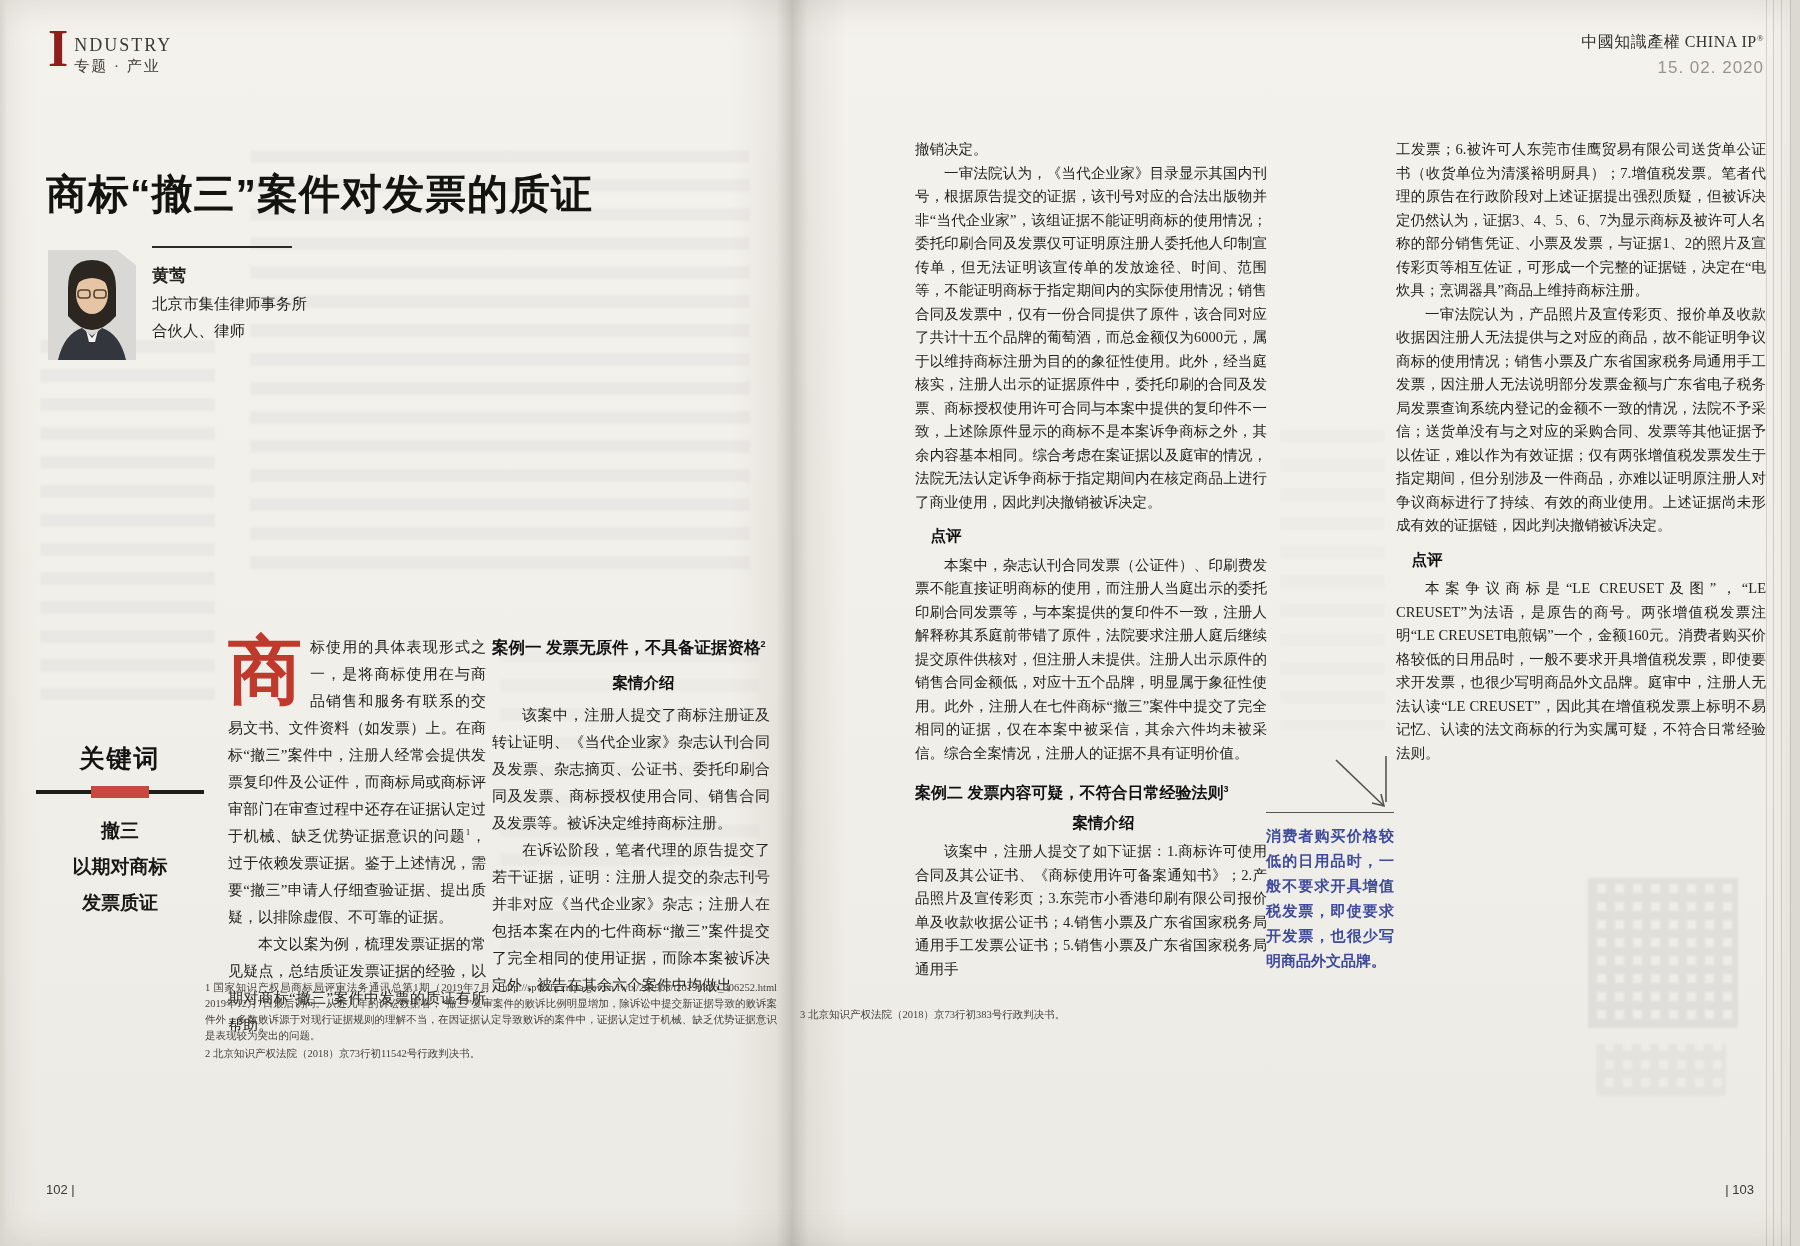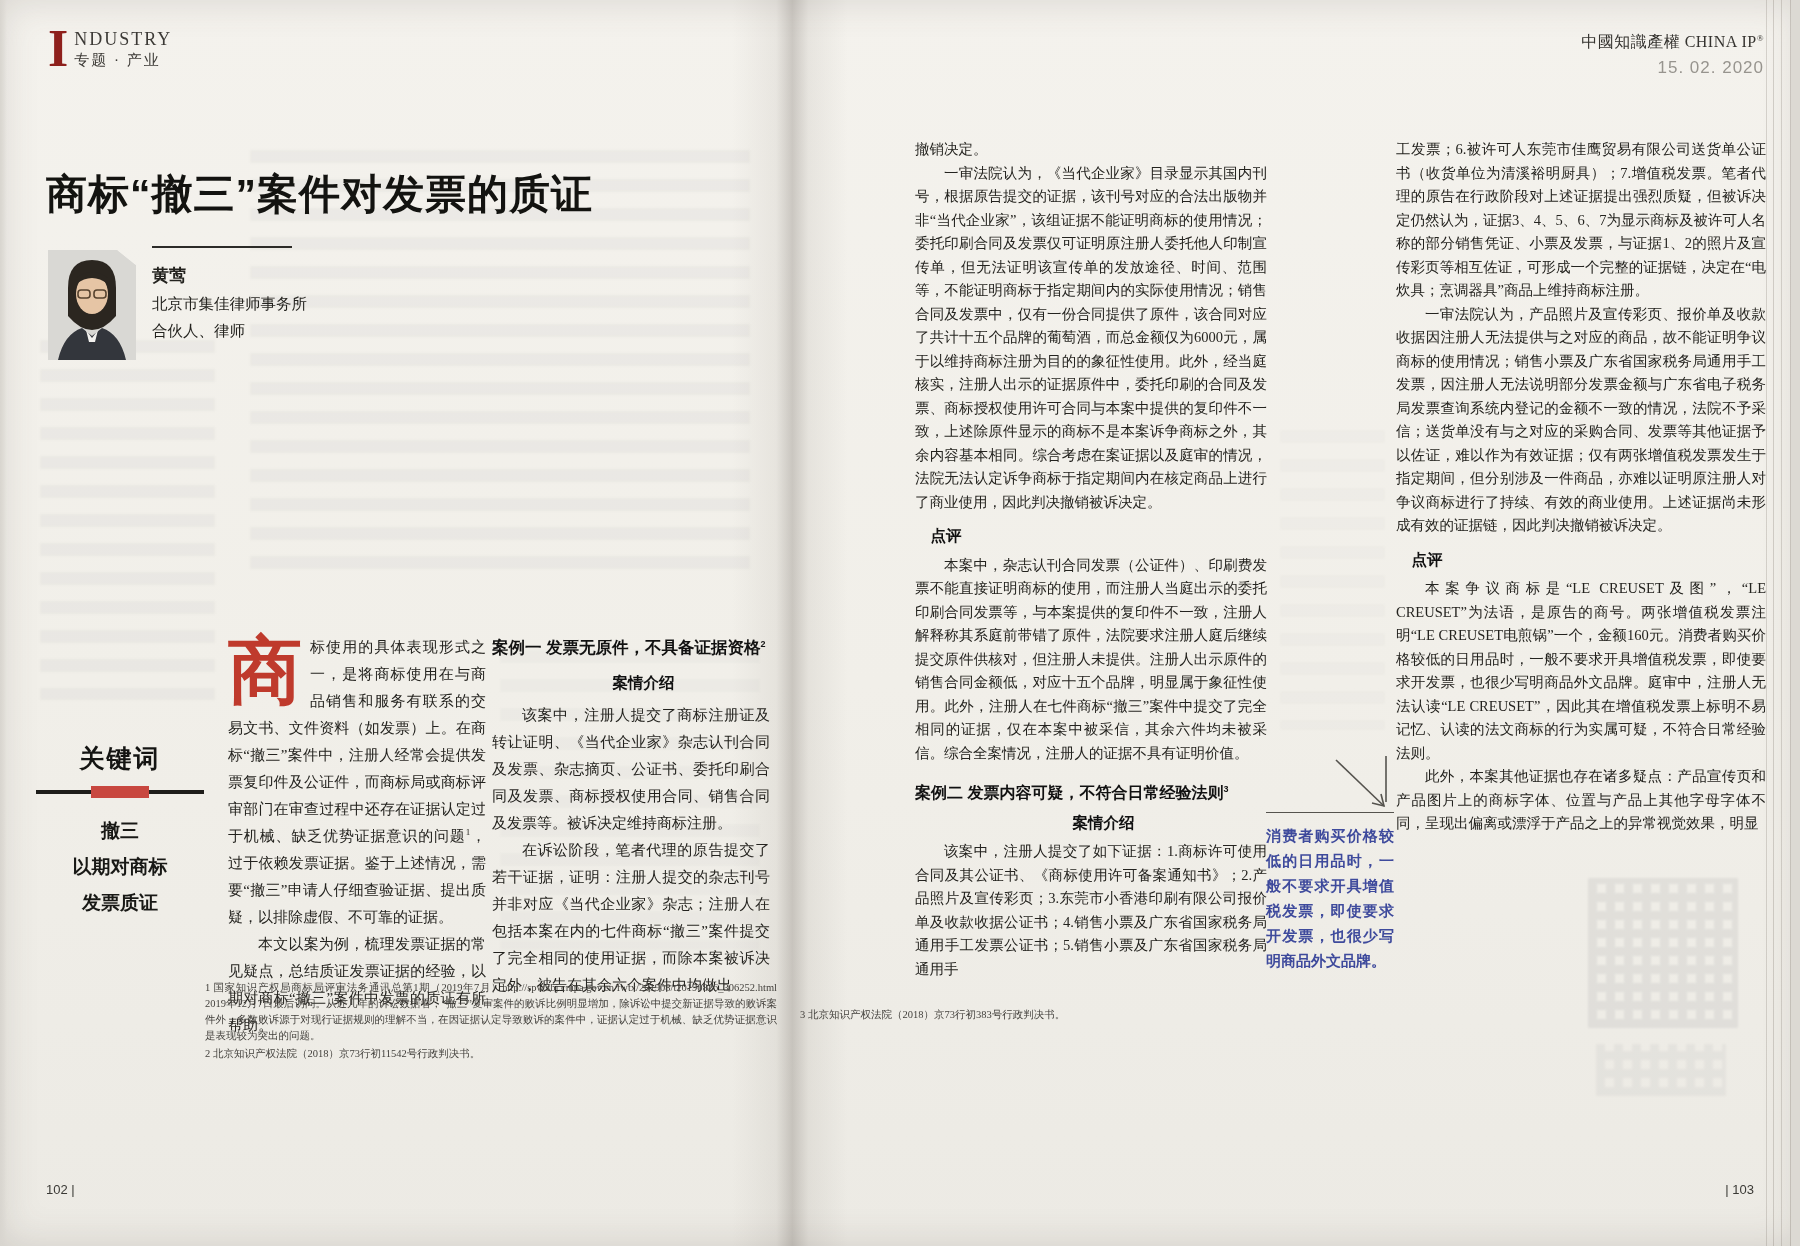--- a/index.html
+++ b/index.html
@@ -34,21 +34,21 @@
   .qr{position:absolute;opacity:.09;filter:blur(1px);
     background:
      repeating-linear-gradient(90deg,#5a5c66 0 9px,transparent 9px 18px),
      repeating-linear-gradient(0deg,#5a5c66 0 9px,transparent 9px 18px);}
 
   
   .lp-header{position:absolute;left:48px;top:26px;display:flex;align-items:flex-start;}
   .lp-header .big-i{font-family:"Liberation Serif","DejaVu Serif",serif;font-weight:700;
     font-size:52px;line-height:46px;color:#8e201c;margin-right:6px;}
   .lp-header .hd-col{padding-top:3px;}
-  .hd-en{font-family:"Liberation Serif","DejaVu Serif",serif;font-size:18px;letter-spacing:2px;color:#3c3a36;line-height:20px;}
+  .hd-en{font-family:"Liberation Serif","DejaVu Serif",serif;font-size:18px;letter-spacing:2px;color:#3c3a36;line-height:20px;margin-top:6px;}
   .hd-cn{font-size:15px;color:#3c3a36;letter-spacing:2px;line-height:22px;}
 
   .lp-title{position:absolute;left:46px;top:140px;width:720px;
     font-family:"Liberation Sans","DejaVu Sans",sans-serif;font-weight:700;
     font-size:41px;letter-spacing:1px;color:#131310;}
 
   .author{position:absolute;left:48px;top:246px;}
   .author .photo{position:absolute;left:0;top:4px;width:88px;height:110px;
     clip-path:polygon(0 0,78% 0,100% 14%,100% 100%,0 100%);
     background:#d7d6d2;box-shadow:0 0 0 1px rgba(0,0,0,.12);}
@@ -203,21 +203,20 @@
     </svg>
     <div class="pq-rule"></div>
     <p class="pq-text">消费者购买价格较低的日用品时，一般不要求开具增值税发票，即使要求开发票，也很少写明商品外文品牌。</p>
   </div>
 
   <div class="col col-d">
     <p class="p0">工发票；6.被许可人东莞市佳鹰贸易有限公司送货单公证书（收货单位为清溪裕明厨具）；7.增值税发票。笔者代理的原告在行政阶段对上述证据提出强烈质疑，但被诉决定仍然认为，证据3、4、5、6、7为显示商标及被许可人名称的部分销售凭证、小票及发票，与证据1、2的照片及宣传彩页等相互佐证，可形成一个完整的证据链，决定在“电炊具；烹调器具”商品上维持商标注册。</p>
     <p class="p">一审法院认为，产品照片及宣传彩页、报价单及收款收据因注册人无法提供与之对应的商品，故不能证明争议商标的使用情况；销售小票及广东省国家税务局通用手工发票，因注册人无法说明部分发票金额与广东省电子税务局发票查询系统内登记的金额不一致的情况，法院不予采信；送货单没有与之对应的采购合同、发票等其他证据予以佐证，难以作为有效证据；仅有两张增值税发票发生于指定期间，但分别涉及一件商品，亦难以证明原注册人对争议商标进行了持续、有效的商业使用。上述证据尚未形成有效的证据链，因此判决撤销被诉决定。</p>
     <div class="cmt-h">点评</div>
     <p class="p">本案争议商标是“LE CREUSET及图”，“LE CREUSET”为法语，是原告的商号。两张增值税发票注明“LE CREUSET电煎锅”一个，金额160元。消费者购买价格较低的日用品时，一般不要求开具增值税发票，即使要求开发票，也很少写明商品外文品牌。庭审中，注册人无法认读“LE CREUSET”，因此其在增值税发票上标明不易记忆、认读的法文商标的行为实属可疑，不符合日常经验法则。</p>
-    <p class="p">此外，本案其他证据也存在诸多疑点：产品宣传页和产品图片上的商标字体、位置与产品上其他字母字体不同，呈现出偏离或漂浮于产品之上的异常视觉效果，明显</p>
   </div>
 
   <div class="fn-right">3 北京知识产权法院（2018）京73行初383号行政判决书。</div>
 
   <div class="pageno pageno-right">| 103</div>
 
   <div class="gutter"></div>
   <div class="edge-right"></div>
   <div class="edge-left"></div>
 </div>

